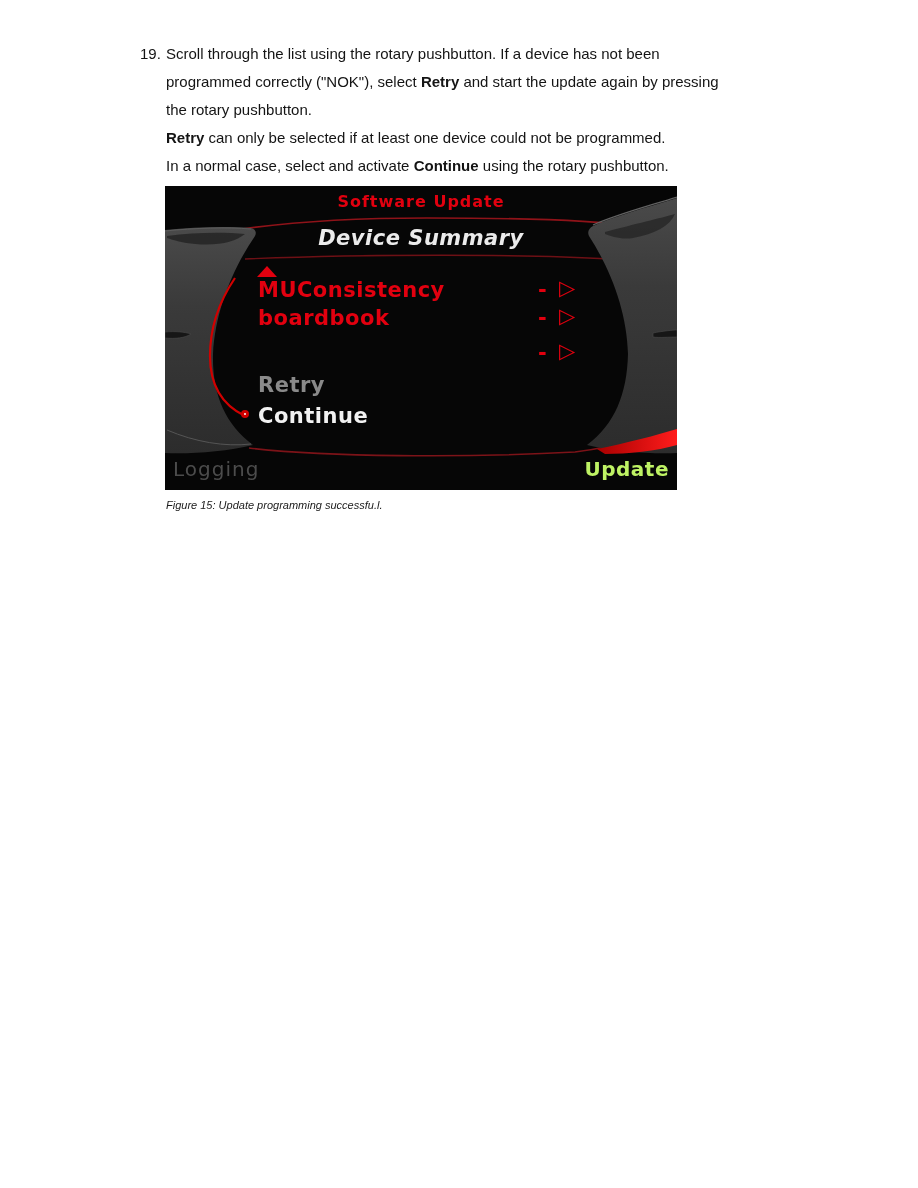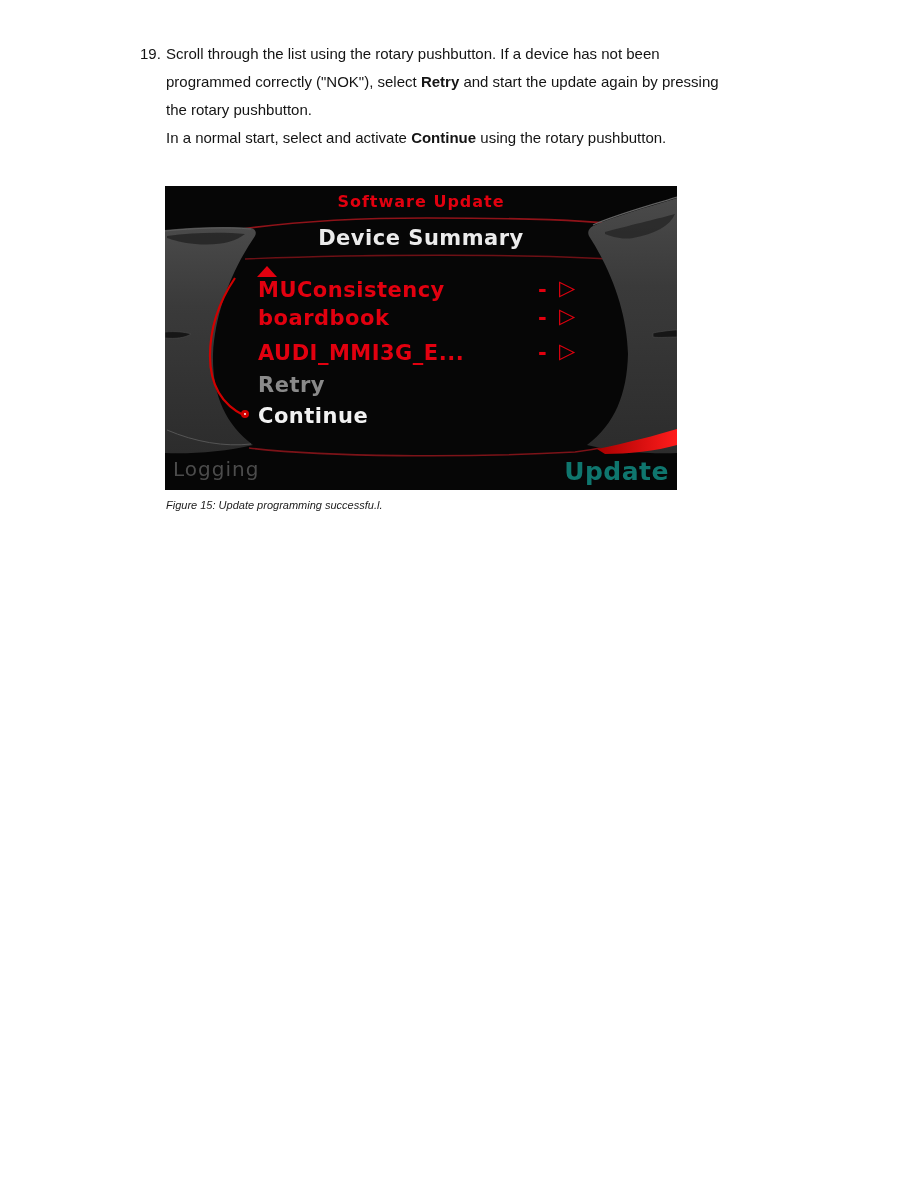--- a/index.html
+++ b/index.html
@@ -18,56 +18,57 @@
   .instr-line .b { font-weight:bold; }
 
   
   .mmi-figure { position:absolute; left:165px; top:186px; width:512px; height:304px;
     background:#060606; overflow:hidden; font-family:"DejaVu Sans", sans-serif; }
   .mmi-figure svg { position:absolute; left:0; top:0; }
 
   .mmi-title { position:absolute; left:0; top:6px; width:100%; text-align:center;
     font-size:16px; font-weight:bold; letter-spacing:1px; color:#e2000f; }
   .mmi-header { position:absolute; left:0; top:40px; width:100%; text-align:center;
-    font-size:21px; font-weight:bold; letter-spacing:0.5px; color:#ebebeb; }
+    font-size:21px; font-weight:bold; letter-spacing:0.5px; color:#ebebeb;font-style:italic; }
 
   .scroll-up { position:absolute; left:92px; top:80px; width:0; height:0;
     border-left:10px solid transparent; border-right:10px solid transparent;
     border-bottom:11px solid #e2000f; }
 
   .mmi-row { position:absolute; left:93px; width:330px; height:26px;
     font-size:21px; font-weight:bold; letter-spacing:0.5px; white-space:nowrap; }
   .mmi-row.red { color:#e2000f; }
   .mmi-row.disabled { color:#8a8a8a; }
   .mmi-row.selected { color:#f2f2f2; }
   .row-dash { position:absolute; left:280px; top:0; color:#e2000f; }
   .row-arrow { position:absolute; left:301px; top:-2px; color:#e2000f; font-size:21px; font-weight:normal; }
   .sel-bullet { position:absolute; left:-17px; top:6px; width:8px; height:8px;
     background:#ffffff; border:3px solid #cf0000; border-radius:50%; }
 
   .mmi-footer-left { position:absolute; left:8px; top:271px; font-size:20px;
     letter-spacing:1px; color:#4c4c4c; }
-  .mmi-footer-right { position:absolute; right:8px; top:271px; font-size:25px;
-    font-weight:bold; letter-spacing:0.5px; color:#0f766e; }
+  .mmi-footer-right { position:absolute; right:8px; top:271px; font-size:20px;
+    font-weight:bold; letter-spacing:0.5px; color:#bef264; }
 
   
   .fig-caption { position:absolute; left:166px; top:499px; font-style:italic;
     font-size:11px; color:#1a1a1a; }
 </style>
 </head>
 <body>
 
 <div class="page">
 
   <div class="instructions">
     <div>
         <div class="instr-line first"><span class="num">19.</span><span>Scroll through the list using the rotary pushbutton. If a device has not been</span></div>
         <div class="instr-line"><span>programmed correctly ("NOK"), select </span><span class="b">Retry</span><span> and start the update again by pressing</span></div>
         <div class="instr-line"><span>the rotary pushbutton.</span></div>
-        <div class="instr-line"><span>In a normal start, select and activate </span><span class="b">Continue</span><span> using the rotary pushbutton.</span></div>
+        <div class="instr-line"><span class="b">Retry</span><span> can only be selected if at least one device could not be programmed.</span></div>
+        <div class="instr-line"><span>In a normal case, select and activate </span><span class="b">Continue</span><span> using the rotary pushbutton.</span></div>
       </div>
   </div>
 
   <div class="mmi-figure">
 
     <svg width="512" height="304" viewBox="0 0 512 304">
       <defs>
         <linearGradient id="bezelGrad" x1="0" y1="0" x2="0" y2="1">
           <stop offset="0" stop-color="#4a4a4a"></stop>
           <stop offset="0.35" stop-color="#3a3a3a"></stop>
@@ -108,21 +109,20 @@
       <span>MUConsistency</span>
       <span class="row-dash">-</span>
       <span class="row-arrow">▷</span>
     </div>
     <div class="mmi-row red" style="top:120px">
       <span>boardbook</span>
       <span class="row-dash">-</span>
       <span class="row-arrow">▷</span>
     </div>
     <div class="mmi-row red" style="top:155px">
-      <span>AUDI_MMI3G_E...</span>
       <span class="row-dash">-</span>
       <span class="row-arrow">▷</span>
     </div>
 
     <div class="mmi-row disabled" style="top:187px">
       <span>Retry</span>
     </div>
     <div class="mmi-row selected" style="top:218px">
       <span class="sel-bullet"></span>
       <span>Continue</span>

